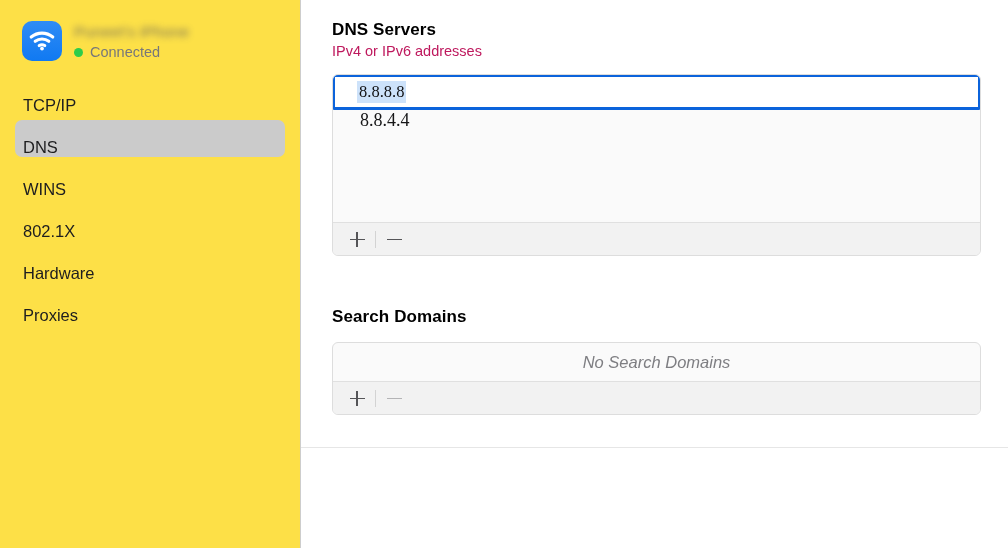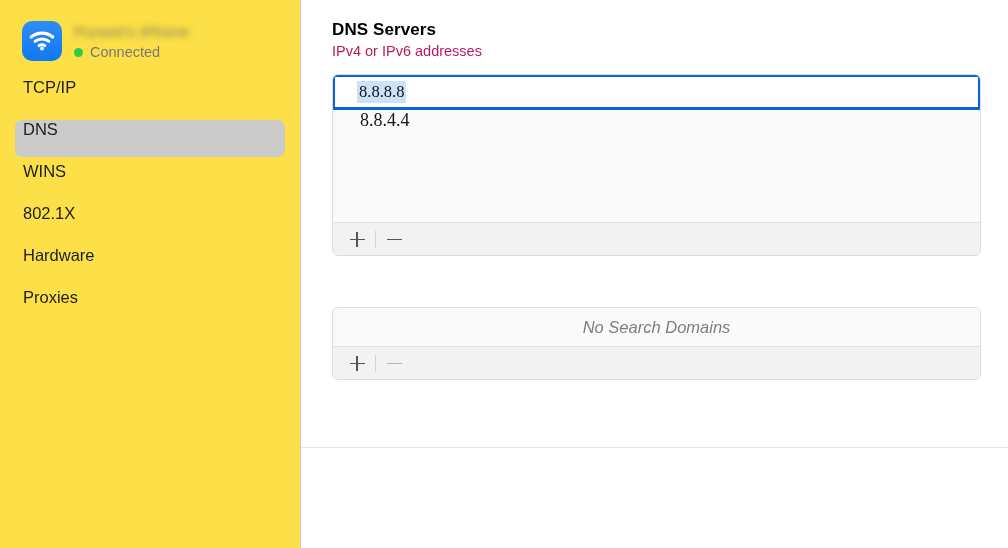--- a/index.html
+++ b/index.html
@@ -92,21 +92,21 @@
   }
 
   .nav-list {
     list-style: none;
     padding: 0 15px;
   }
 
   .nav-item {
     height: 37px;
     display: flex;
-    align-items: flex-start;
+    align-items: flex-end;
     padding: 0 0 0 8px;
     border-radius: 7px;
     font-size: 16.5px;
     color: #1d1d1f;
     margin-bottom: 5px;
     cursor: default;
   }
 
   .nav-item.selected {
     background: #cbcbcb;
@@ -327,20 +327,21 @@
           <span class="glyph-plus"></span>
         </div>
         <div class="tb-divider"></div>
         <div class="tb-btn">
           <span class="glyph-minus"></span>
         </div>
       </div>
     </div>
 
     <div class="search-section">
+      <h2 class="section-title">Search Domains</h2>
 
       <div class="search-box">
         <div class="empty-body">
           <span class="empty-text">No Search Domains</span>
         </div>
 
         <div class="list-toolbar">
           <div class="tb-btn">
             <span class="glyph-plus"></span>
           </div>

